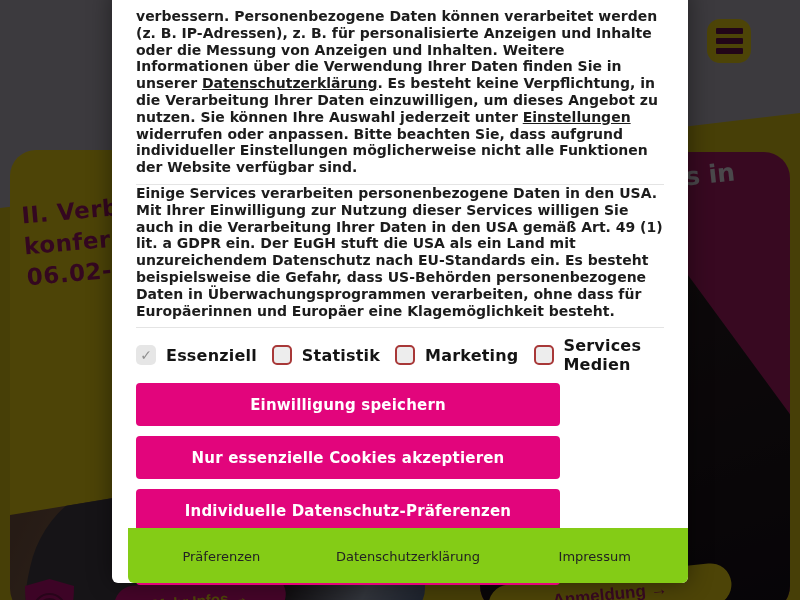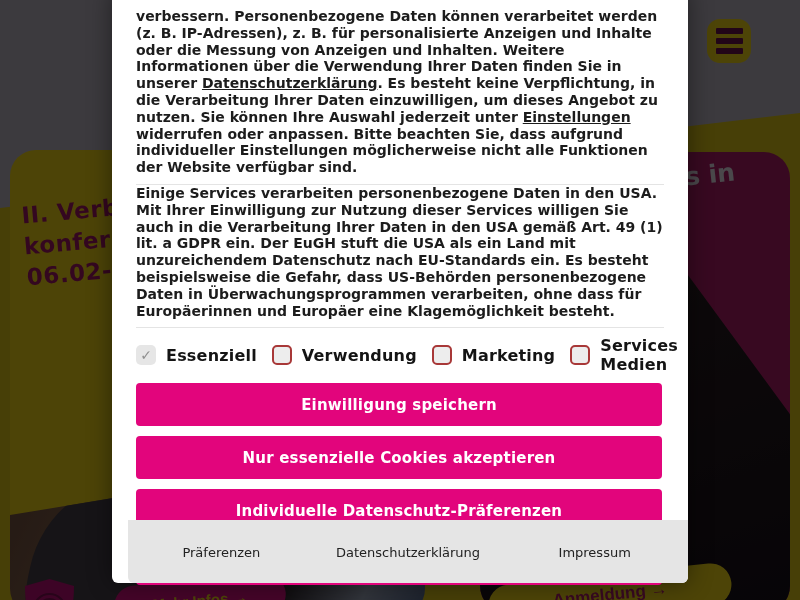--- a/index.html
+++ b/index.html
@@ -56,26 +56,26 @@
   .cb-row { display:flex; align-items:center; margin-top:13px; height:28px; }
   .cb-group { display:flex; align-items:center; margin-right:15px; cursor:pointer; }
   .cb { width:20px; height:20px; border-radius:5px; background:#ededed;
         border:2px solid #a83838; display:flex; align-items:center; justify-content:center;
         margin-right:10px; flex:0 0 auto; }
   .cb.checked { border:none; background:#e6e6e6; }
   .cb .tick { font-size:14px; font-weight:bold; color:#8f8f8f; line-height:1; }
   .cb-label { font-weight:bold; font-size:16px; color:#141414; letter-spacing:.2px; }
 
   .btn-stack { margin-top:14px; }
-  .btn { display:block; width:526px; height:43px; margin-bottom:10px;
+  .btn { display:block; width:424px; height:43px; margin-bottom:10px;
       background:#e2057c; color:#ffffff; font-family:inherit; font-weight:bold;
       font-size:15px; border:none; border-radius:4px; cursor:pointer; letter-spacing:.2px; }
 
-  .dlg-footer { position:absolute; left:0; right:0; bottom:0; height:63px;
-      background:#e5e5e5; border-radius:0 0 6px 6px; display:flex; align-items:center;margin-left:16px; }
+  .dlg-footer { position:absolute; left:0; right:0; bottom:0; height:55px;
+      background:#84cc16; border-radius:0 0 6px 6px; display:flex; align-items:center;margin-left:16px; }
   .dlg-footer .col { flex:1; text-align:center; }
   .flink { font-size:13px; font-weight:500; color:#222; text-decoration:none; cursor:pointer; }
 </style>
 </head>
 <body>
 
 <div class="page">
   <div class="hdr"></div>
 
   <div class="card card-left">
@@ -126,21 +126,21 @@
 
   <div class="cb-row">
     <label class="cb-group">
       <span class="cb checked">
           <span class="tick">✓</span>
         </span>
       <span class="cb-label">Essenziell</span>
     </label>
     <label class="cb-group">
       <span class="cb"></span>
-      <span class="cb-label">Verwendung</span>
+      <span class="cb-label">Statistik</span>
     </label>
     <label class="cb-group">
       <span class="cb"></span>
       <span class="cb-label">Marketing</span>
     </label>
     <label class="cb-group">
       <span class="cb"></span>
       <span class="cb-label">Services Medien</span>
     </label>
   </div>

